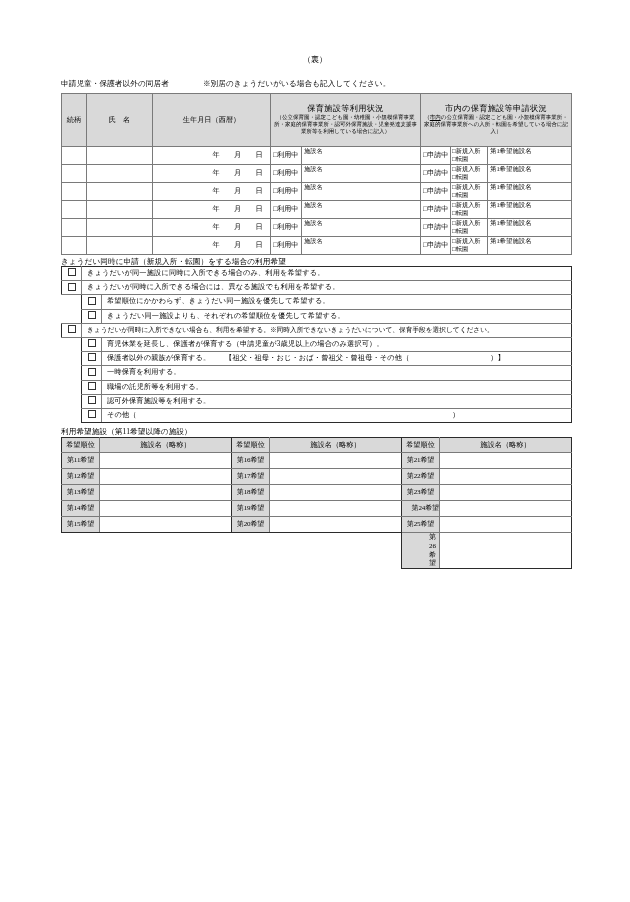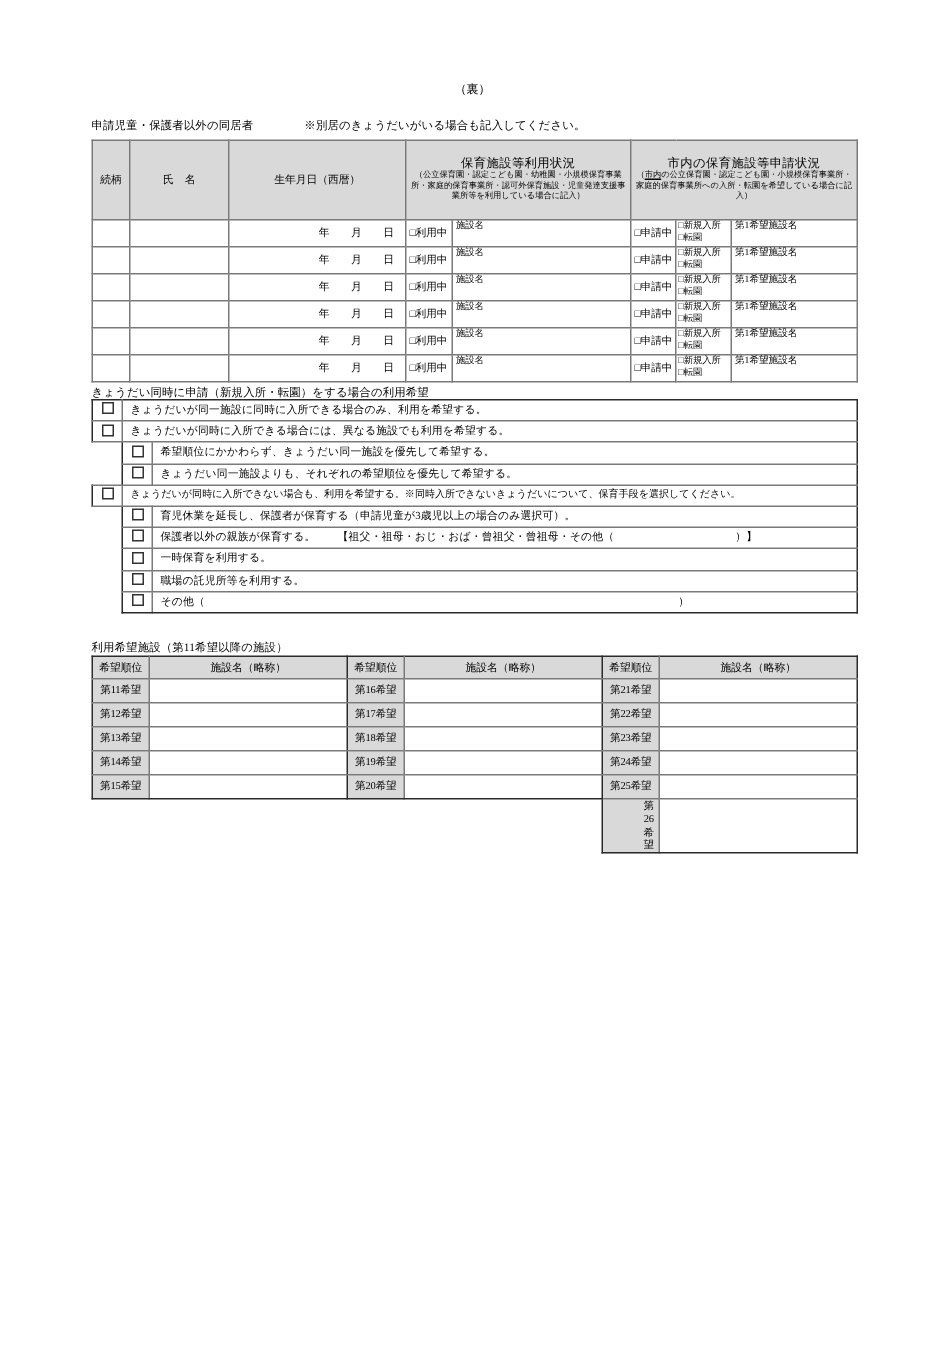--- a/index.html
+++ b/index.html
@@ -293,20 +293,25 @@
           <td class="cb2 grp"><span class="bx"></span></td>
           <td class="txt" style="border-right: 1.4px solid rgb(43, 43, 43);">一時保育を利用する。</td>
         </tr>
         <tr>
           <td class="blank"></td>
           <td class="cb2 grp"><span class="bx"></span></td>
           <td class="txt" style="border-right: 1.4px solid rgb(43, 43, 43);">職場の託児所等を利用する。</td>
         </tr>
         <tr>
           <td class="blank"></td>
+          <td class="cb2 grp"><span class="bx"></span></td>
+          <td class="txt" style="border-right: 1.4px solid rgb(43, 43, 43);">認可外保育施設等を利用する。</td>
+        </tr>
+        <tr>
+          <td class="blank"></td>
           <td class="cb2 grp" style="border-bottom: 1.4px solid rgb(43, 43, 43);"><span class="bx"></span></td>
           <td class="txt" style="border-right: 1.4px solid rgb(43, 43, 43); border-bottom: 1.4px solid rgb(43, 43, 43);">その他（　　　　　　　　　　　　　　　　　　　　　　　　　　　　　　　　　　　　　　　　　　　）</td>
         </tr>
       </tbody>
   </table>
 
   <div class="sec-title" style="left:61px; top:427px;">利用希望施設（第11希望以降の施設）</div>
 
   <table id="t3">
     <colgroup>
@@ -348,21 +353,21 @@
           <td class="rank" style="border-left: 1.4px solid rgb(43, 43, 43);">第18希望</td>
           <td class="name" style="border-right: 1.4px solid rgb(43, 43, 43);"></td>
           <td class="rank" style="border-left: 1.4px solid rgb(43, 43, 43);">第23希望</td>
           <td class="name" style="border-right: 1.4px solid rgb(43, 43, 43);"></td>
         </tr>
         <tr>
           <td class="rank" style="border-left: 1.4px solid rgb(43, 43, 43);">第14希望</td>
           <td class="name" style="border-right: 1.4px solid rgb(43, 43, 43);"></td>
           <td class="rank" style="border-left: 1.4px solid rgb(43, 43, 43);">第19希望</td>
           <td class="name" style="border-right: 1.4px solid rgb(43, 43, 43);"></td>
-          <td class="rank" style="border-left: 1.4px solid rgb(43, 43, 43);">第24希望</td>
+          <td class="rank" style="border-left: 1.4px solid rgb(43, 43, 43); text-align: right;">第24希望</td>
           <td class="name" style="border-right: 1.4px solid rgb(43, 43, 43);"></td>
         </tr>
         <tr>
           <td class="rank" style="border-left: 1.4px solid rgb(43, 43, 43); border-bottom: 1.4px solid rgb(43, 43, 43);">第15希望</td>
           <td class="name" style="border-right: 1.4px solid rgb(43, 43, 43); border-bottom: 1.4px solid rgb(43, 43, 43);"></td>
           <td class="rank" style="border-left: 1.4px solid rgb(43, 43, 43); border-bottom: 1.4px solid rgb(43, 43, 43);">第20希望</td>
           <td class="name" style="border-right: 1.4px solid rgb(43, 43, 43); border-bottom: 1.4px solid rgb(43, 43, 43);"></td>
           <td class="rank" style="border-left: 1.4px solid rgb(43, 43, 43);">第25希望</td>
           <td class="name" style="border-right: 1.4px solid rgb(43, 43, 43);"></td>
         </tr>

